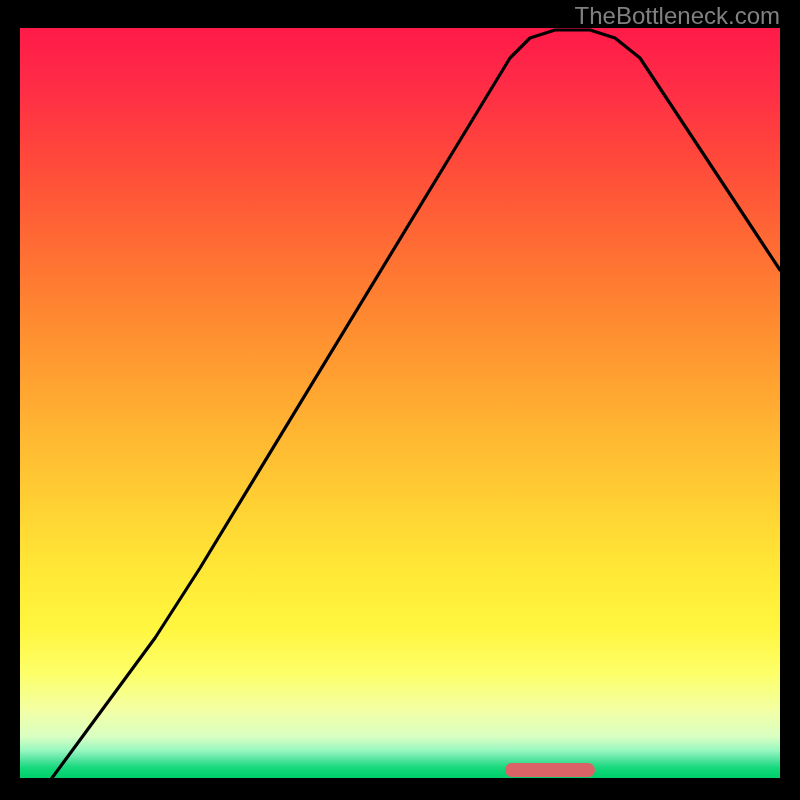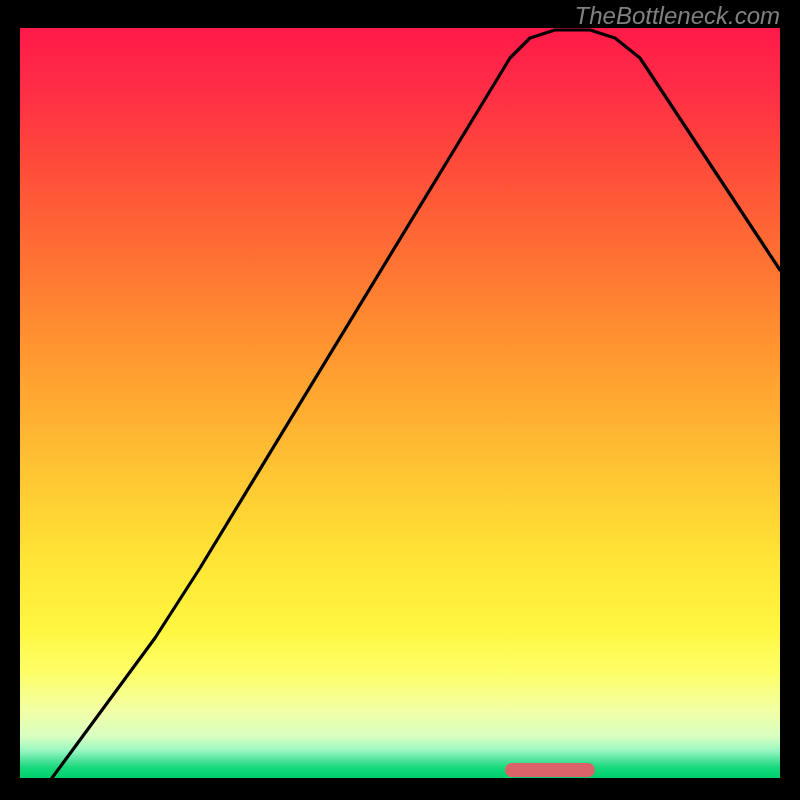--- a/index.html
+++ b/index.html
@@ -9,21 +9,20 @@
     height: 800px;
     background: #000;
     overflow: hidden;
     font-family: Arial, Helvetica, sans-serif;
   }
   .frame {
     position: relative;
     width: 800px;
     height: 800px;
     background: #000;
-    font-style: italic;
   }
   .watermark {
     position: absolute;
     top: 2px;
     right: 20px;
     color: #808080;
     font-size: 24px;
     font-weight: 500;
     z-index: 10;
   }

